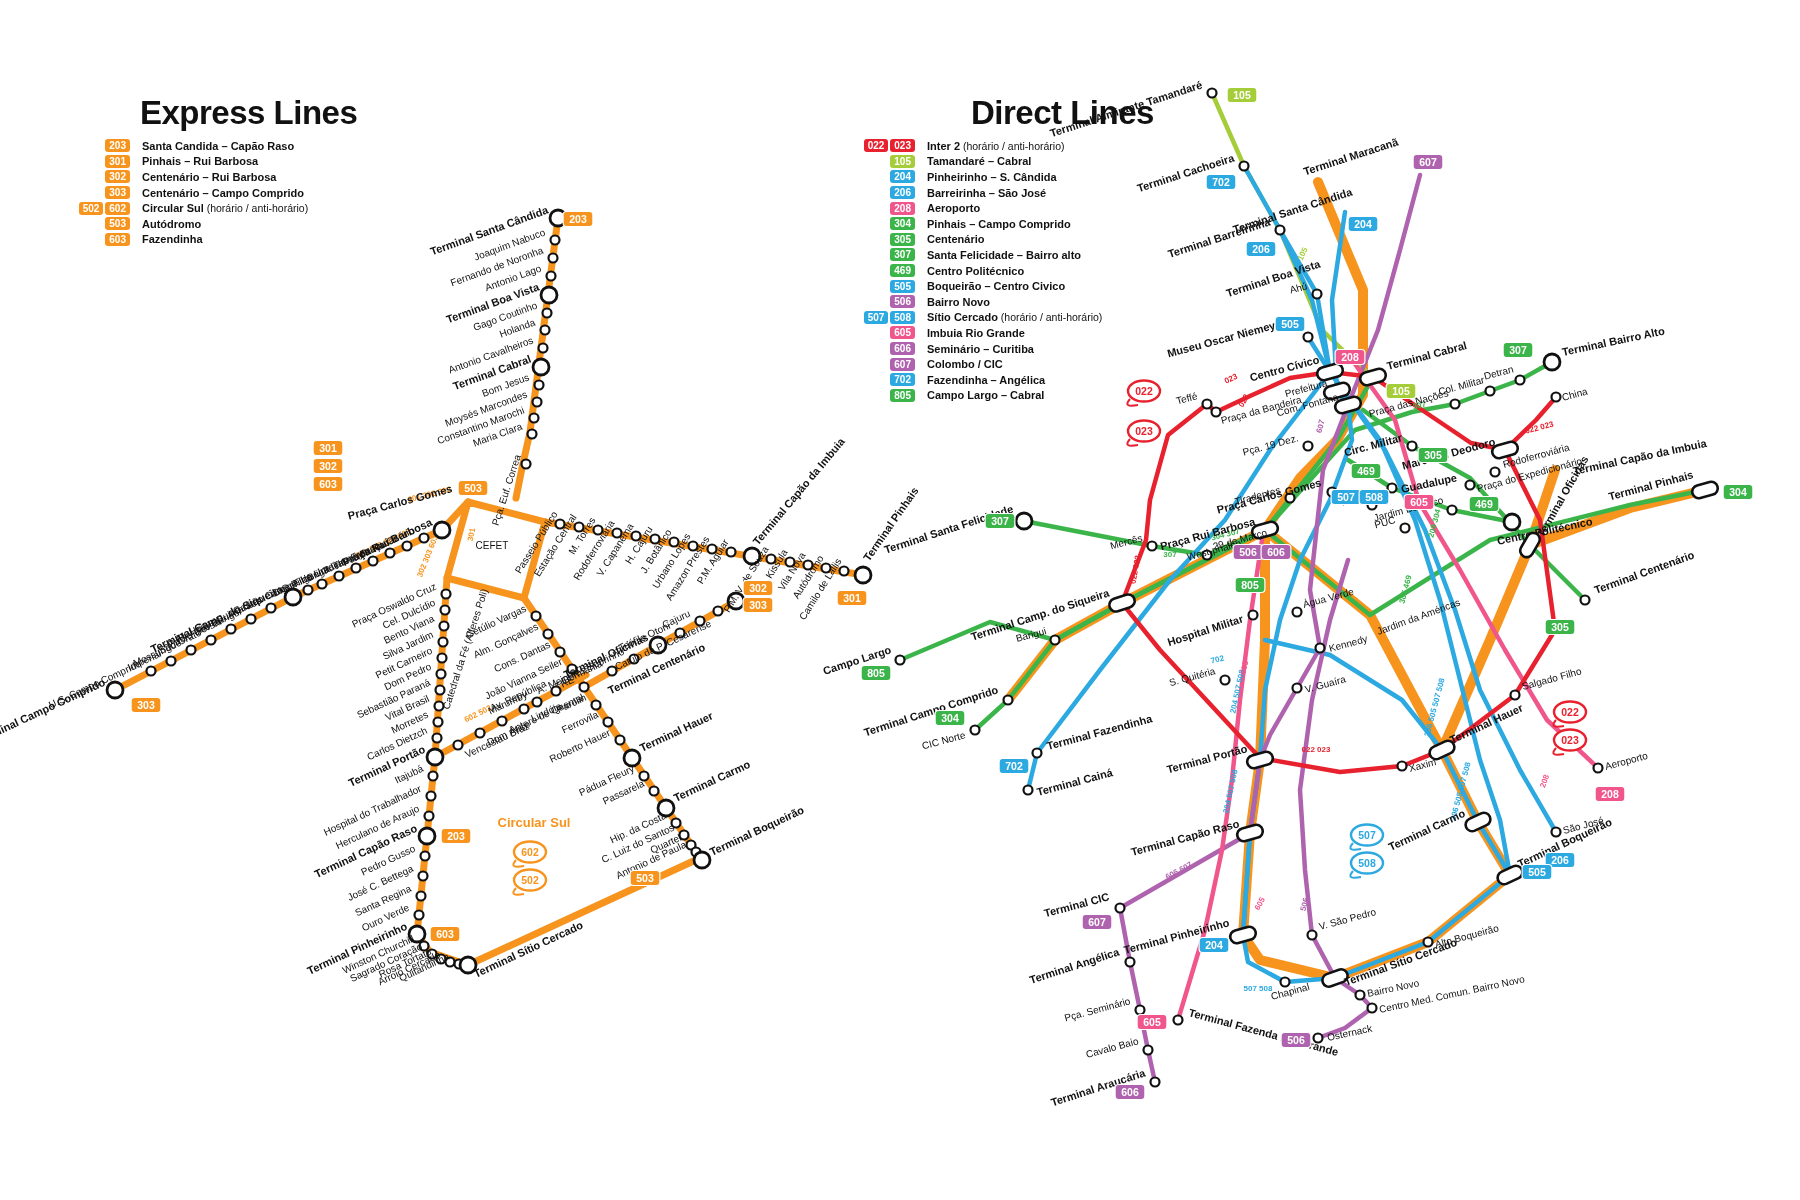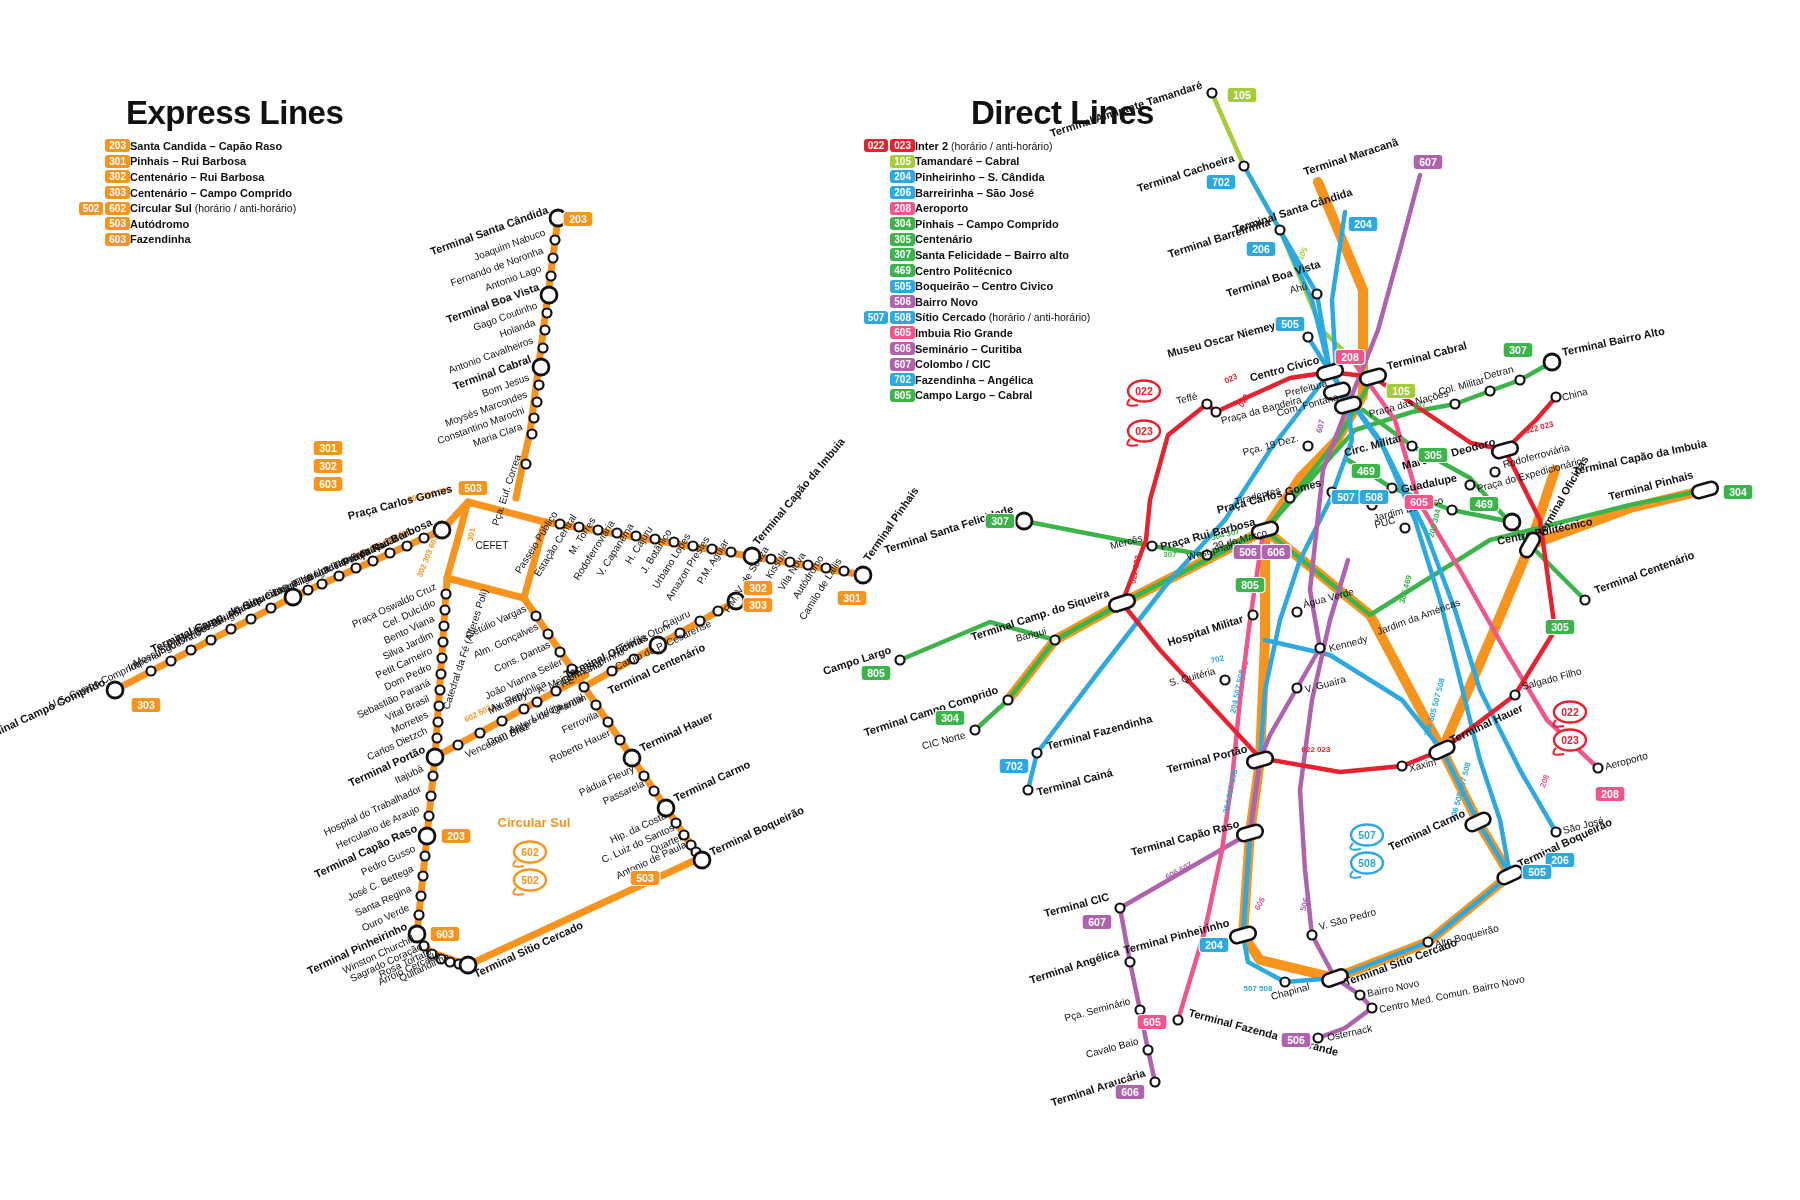--- a/index.html
+++ b/index.html
@@ -2,28 +2,28 @@
 <html><head>
 <meta charset="utf-8">
 <style>
   html,body{margin:0;padding:0;background:#fff;}
   body{width:1800px;height:1200px;position:relative;overflow:hidden;font-family:"Liberation Sans",sans-serif;}
   .title{position:absolute;font-size:33px;font-weight:800;color:#111;letter-spacing:-0.5px;white-space:nowrap;}
   .legend{position:absolute;}
   .lrow{display:flex;align-items:center;height:15.6px;}
   .lbadges{display:flex;justify-content:flex-end;gap:2px;}
   .lb{font-size:10px;line-height:13px;font-weight:700;color:#fff;padding:0 4px;border-radius:3px;white-space:nowrap;}
-  .ltext{font-size:11px;font-weight:700;color:#111;margin-left:0;white-space:nowrap;}
+  .ltext{font-size:11px;font-weight:700;color:#111;margin-left:12px;white-space:nowrap;}
   .ltext .note{font-weight:400;font-size:10.5px;}
   svg{position:absolute;left:0;top:0;}
 </style>
 </head>
 <body>
 
-<h1 class="title" style="left:126px;top:72px;">Express Lines</h1>
+<h1 class="title" style="left:140px;top:72px;">Express Lines</h1>
 <h1 class="title" style="left:971px;top:72px;">Direct Lines</h1>
 
 <div id="legend-express" class="legend" style="left:56px;top:138px;">
     <div class="lrow">
       <span class="lbadges" style="width: 74px;">
         <span class="lb" style="background: rgb(247, 148, 29);">203</span>
       </span>
       <span class="ltext">Santa Candida – Capão Raso</span>
     </div>
     <div class="lrow">

